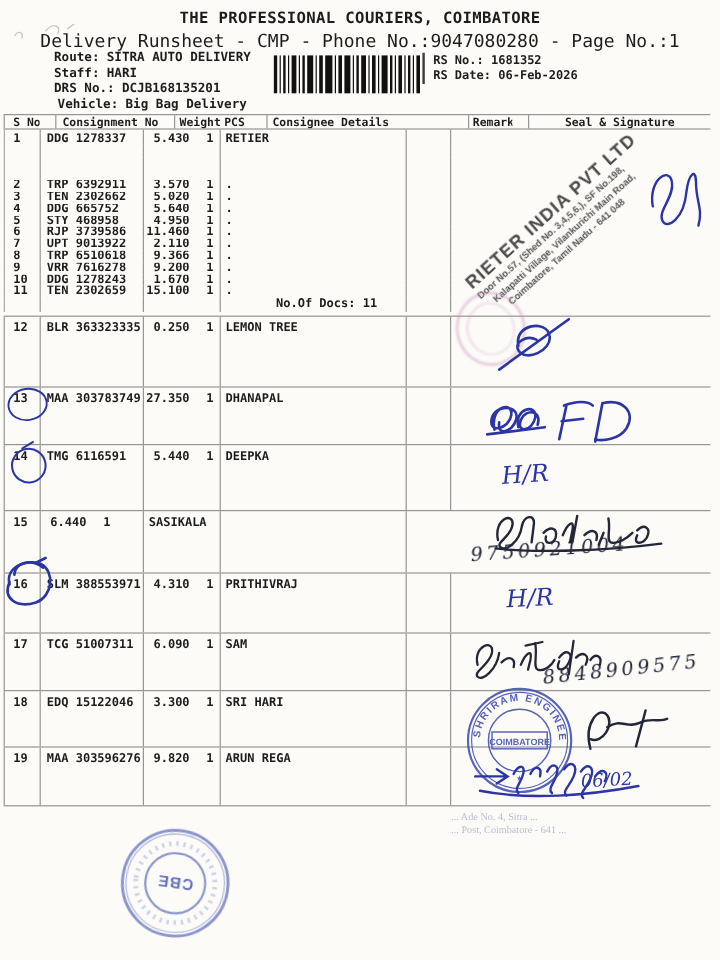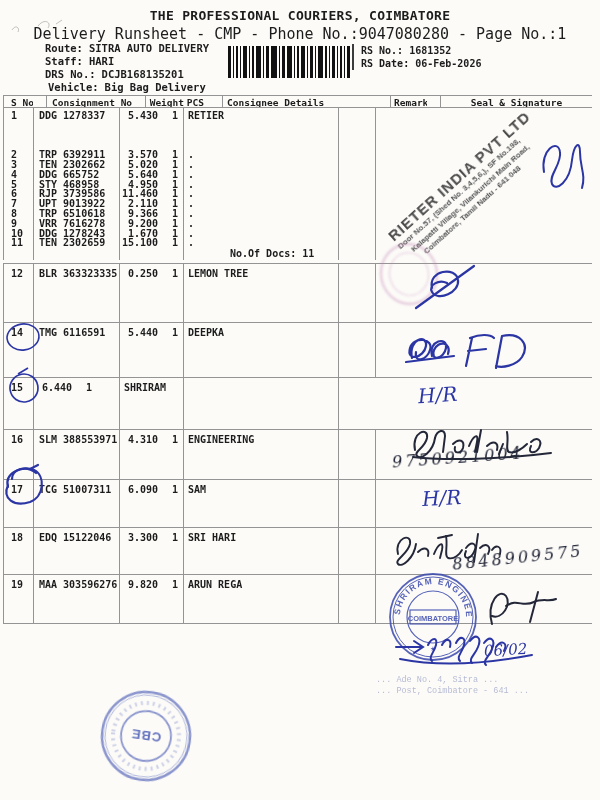--- a/index.html
+++ b/index.html
@@ -38,21 +38,21 @@
   .ov{position:absolute;pointer-events:none;}
   .rieter{left:368px;top:140px;width:255px;transform:rotate(-42deg);
           font-family:"Liberation Sans",sans-serif;color:#3c3d3e;opacity:.88;filter:blur(.2px);}
   .rieter .big{font-size:15px;font-weight:700;letter-spacing:1px;color:#333;}
   .rieter .sm{font-size:8px;font-weight:700;line-height:10.5px;}
   .ind1{padding-left:8px;} .ind2{padding-left:16px;}
   .hw{font-family:"DejaVu Serif",serif;font-style:italic;white-space:nowrap;}
   .ink{color:#2b35a4;}
   .dark{color:#232738;}
   .phone{font-size:16px;letter-spacing:3px;filter:blur(.2px);}
-  .faded{left:376px;top:675px;width:190px;font-family:Liberation Mono, monospace;
+  .faded{left:376px;top:675px;width:190px;font-family:Liberation Serif, serif;
          font-size:8.5px;line-height:11px;color:#5f6ea8;opacity:.45;filter:blur(.3px);}
   .pinkstamp{left:380px;top:243px;width:54px;height:58px;border:2px solid rgba(192,130,178,.45);
              border-radius:50%;filter:blur(1px);transform:rotate(-12deg);}
   .pinkstamp .in{position:absolute;left:7px;top:7px;right:7px;bottom:7px;
                  border:1px solid rgba(192,130,178,.4);border-radius:50%;}
   .stampblue{filter:blur(.25px);}
 </style>
 </head>
 <body>
 
@@ -258,40 +258,48 @@
     </div>
 
     <div class="grid trow" style="height:59px">
       <div class="c c1">12</div>
       <div class="c c2">BLR 363323335</div>
       <div class="c"><span class="w">0.250</span><span class="p">1</span></div>
       <div class="c c4">LEMON TREE</div>
       <div class="c"></div>
         <div class="c"></div>
     </div>
+    <div class="grid trow" style="height:48px">
+      <div class="c c1">13</div>
+      <div class="c c2">MAA 303783749</div>
+      <div class="c"><span class="w">27.350</span><span class="p">1</span></div>
+      <div class="c c4">DHANAPAL</div>
+      <div class="c"></div>
+        <div class="c"></div>
+    </div>
     <div class="grid trow" style="height:55px">
       <div class="c c1">14</div>
       <div class="c c2">TMG 6116591</div>
       <div class="c"><span class="w">5.440</span><span class="p">1</span></div>
       <div class="c c4">DEEPKA</div>
       <div class="c"></div>
         <div class="c"></div>
     </div>
     <div class="grid trow" style="height:52px">
       <div class="c c1">15</div>
       <div class="c"><span class="w">6.440</span><span class="p">1</span></div>
-      <div class="c c4">SHRIRAM</div>
+      <div class="c c4">SASIKALA</div>
       <div class="c"></div>
         <div class="c"></div>
     </div>
     <div class="grid trow" style="height:50px">
       <div class="c c1">16</div>
       <div class="c c2">SLM 388553971</div>
       <div class="c"><span class="w">4.310</span><span class="p">1</span></div>
-      <div class="c c4">ENGINEERING</div>
+      <div class="c c4">PRITHIVRAJ</div>
       <div class="c"></div>
         <div class="c"></div>
     </div>
     <div class="grid trow" style="height:48px">
       <div class="c c1">17</div>
       <div class="c c2">TCG 51007311</div>
       <div class="c"><span class="w">6.090</span><span class="p">1</span></div>
       <div class="c c4">SAM</div>
       <div class="c"></div>
         <div class="c"></div>

